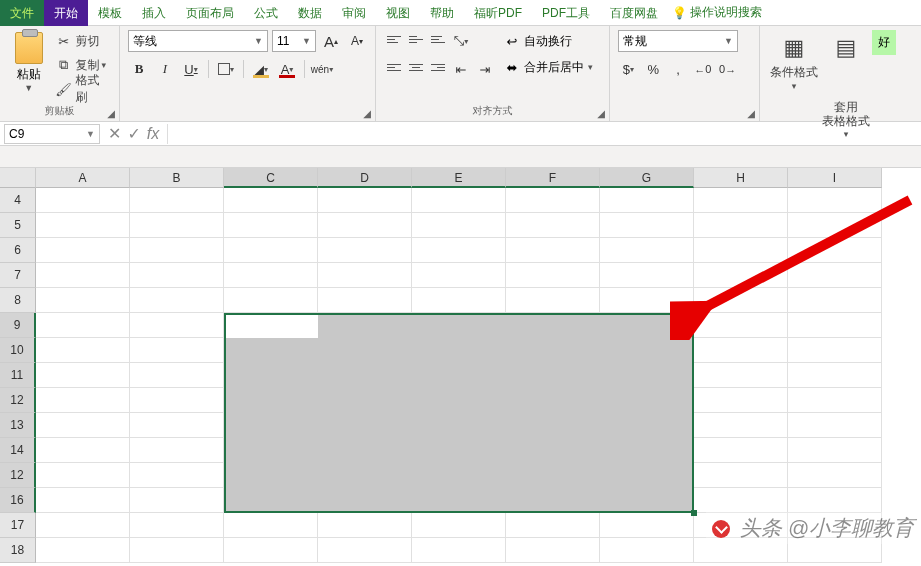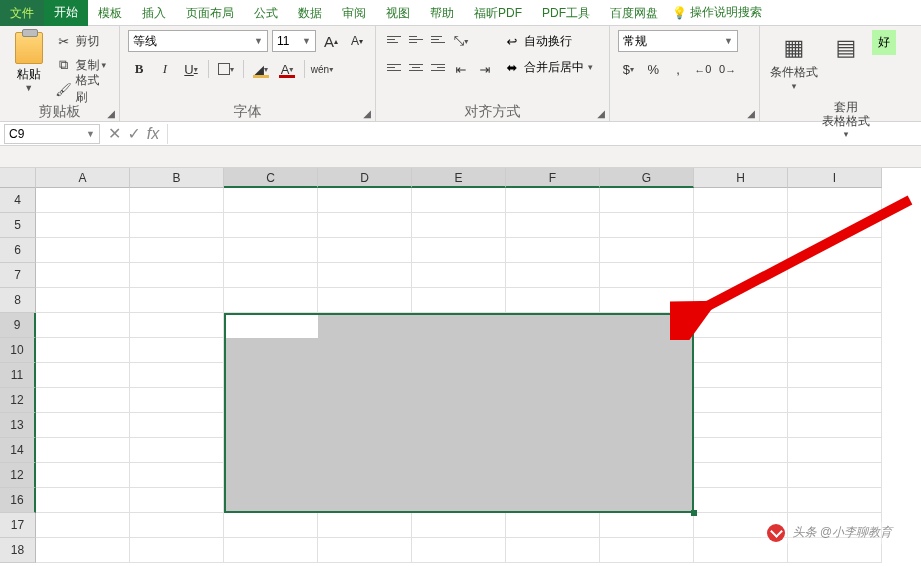--- a/index.html
+++ b/index.html
@@ -2,28 +2,28 @@
 <html><head>
 <meta charset="utf-8">
 <style>
 * { box-sizing: border-box; margin: 0; padding: 0; font-family: "Microsoft YaHei", sans-serif; }
 body { width: 921px; height: 566px; overflow: hidden; background: #fff; position: relative; }
 
 
 .menubar { display: flex; align-items: center; height: 26px; background: #fff; border-bottom: 1px solid #d4d4d4; }
 .menubar .tab { padding: 0 10px; height: 26px; line-height: 26px; font-size: 12px; color: #2b7b2b; cursor: pointer; }
 .menubar .tab.file { background: #217346; color: #bef264; }
-.menubar .tab.active { background: #15803d; color: #fff; font-family: Liberation Mono, monospace; }
+.menubar .tab.active { background: #4c1d95; color: #fff; }
 .menubar .help-search { margin-left: 4px; display: flex; align-items: center; color: #2b7b2b; font-size: 12px; }
 .bulb { display:inline-block; width:14px; text-align:center; margin-right:4px; }
 
 
 .ribbon { height: 96px; background: #f3f2f1; border-bottom: 1px solid #d4d4d4; display: flex; position: relative; }
 .group { border-right: 1px solid #d4d4d4; padding: 4px 8px 0 8px; display: flex; flex-direction: column; justify-content: space-between; height: 96px; position: relative; }
-.group-label { font-size: 14px; color: #666; text-align: center; height: 18px; line-height: 14px; }
+.group-label { font-size: 10px; color: #666; text-align: center; height: 18px; line-height: 14px; }
 .group-body { flex: 1; display: flex; align-items: flex-start; }
 .dialog-launcher { position: absolute; right: 2px; bottom: 2px; width: 12px; height: 12px; font-size: 10px; color: #666; cursor: pointer; text-align:center; line-height:12px; }
 
 
 .paste-big { display: flex; flex-direction: column; align-items: center; width: 42px; cursor: pointer; }
 .paste-ico { width: 28px; height: 32px; background: linear-gradient(#ffd77a,#f6b94d); border: 1px solid #c79a3a; border-radius: 2px; position: relative; margin-top:2px;}
 .paste-ico::before { content:''; position:absolute; top:-4px; left:6px; width:14px; height:6px; background:#bdbdbd; border:1px solid #888; border-radius:2px;}
 .drop { font-size: 9px; color:#555; }
 .small-stack { display: flex; flex-direction: column; margin-left: 6px; gap: 2px; }
 .small-btn { display: flex; align-items: center; font-size: 12px; color: #444; cursor: pointer; height: 22px; }
@@ -79,21 +79,21 @@
 .rowheads{ position:absolute; left:0; top:20px;}
 .rowh{ width:36px; background:#e6e6e6; border-bottom:1px solid #ccc; border-right:1px solid #bbb; text-align:center; font-size:12px; color:#333;}
 .rowh.sel{ background:#d4d4d4; border-right:2px solid #217346;}
 .cells{ position:absolute; left:36px; top:20px; }
 .cellrow{ display:flex;}
 .cell{ border-right:1px solid #e0e0e0; border-bottom:1px solid #e0e0e0;}
 .selrange{ position:absolute; background:#c8c8c8; border:2px solid #217346;}
 .active-cell{ position:absolute; background:#fff;}
 .handle{ position:absolute; width:6px; height:6px; background:#217346; }
 
-.watermark{ position:absolute; right:23px; bottom:22px; font-size:12px; font-style:italic; color:rgba(0,0,0,0.45); background:rgba(255,255,255,0.25); padding:2px 6px; font-weight:500;}
+.watermark{ position:absolute; right:1px; bottom:22px; font-size:21px; font-style:italic; color:rgba(0,0,0,0.45); background:rgba(255,255,255,0.25); padding:2px 6px; font-weight:500;}
 .wm-ico{ display:inline-block; width:18px; height:18px; background:#d33; border-radius:50%; vertical-align:middle; margin-right:4px; position:relative;}
 .wm-ico::after{ content:''; position:absolute; left:5px; top:3px; width:7px; height:7px; border-right:2px solid #fff; border-bottom:2px solid #fff; transform:rotate(45deg);}
 </style>
 </head>
 <body>
 
 <div class="menubar">
   <div class="tab file">文件</div>
   <div class="tab active">开始</div>
   <div class="tab">模板</div>
@@ -174,21 +174,20 @@
             <span class="drop" style="font-size:8px;">▾</span>
           </div>
         <div class="sq color-under" style="--u:#c00000;">A<span class="drop" style="font-size:8px;">▾</span></div>
         <div class="sep"></div>
         <div class="sq" style="font-size:10px;">
             <span>wén</span>
             <span class="drop" style="font-size:8px;">▾</span>
           </div>
       </div>
     </div>
-    <div class="group-label">字体</div>
     <div class="dialog-launcher">◢</div>
   </div>
 
   <div class="group" style="width:234px;">
     <div class="group-body">
       <div class="align-grid">
         <div class="align-row">
           <div class="alico">
               <span></span>
               <span style="width:60%"></span>

